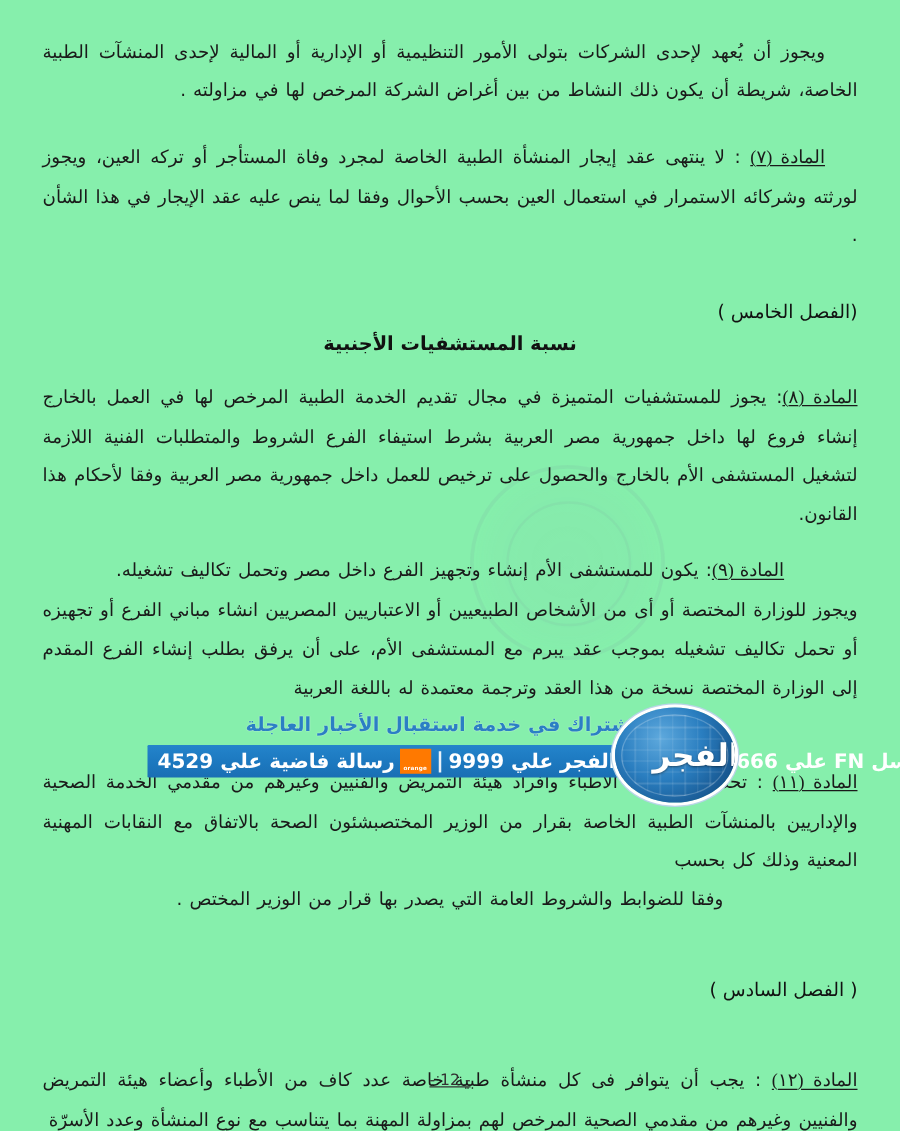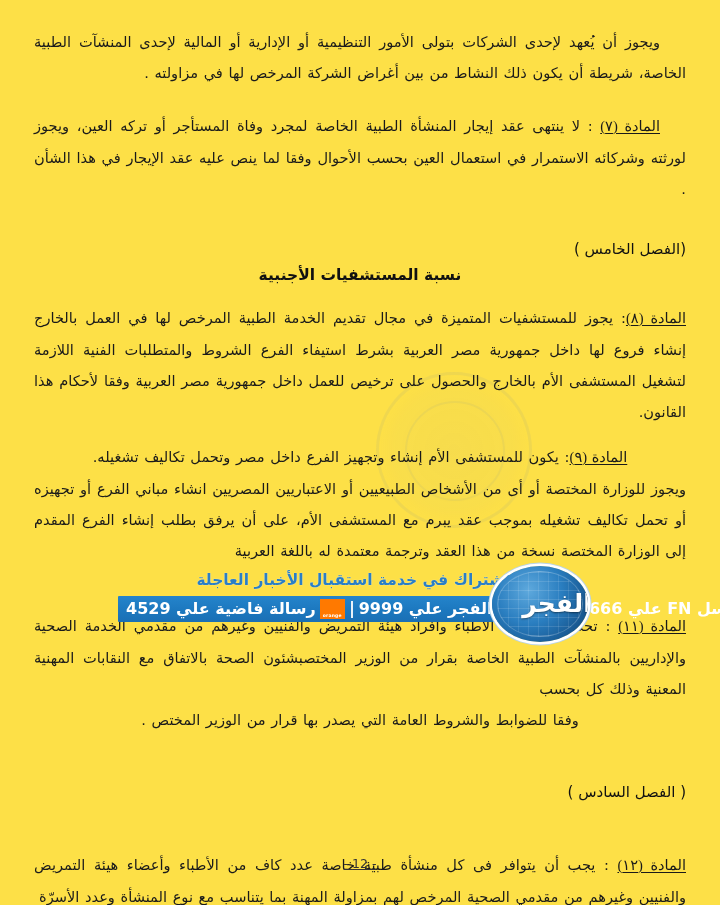--- a/index.html
+++ b/index.html
@@ -8,21 +8,21 @@
     padding: 0;
     background: #ffffff;
   }
   body {
     font-family: "DejaVu Sans", "Liberation Sans", sans-serif;
   }
   .page {
     position: relative;
     width: 720px;
     height: 905px;
-    background: #fde047;
+    background: #86efac;
     overflow: hidden;
     box-sizing: border-box;
   }
 
   
   .watermark {
     position: absolute;
     left: 376px;
     top: 372px;
     width: 150px;

